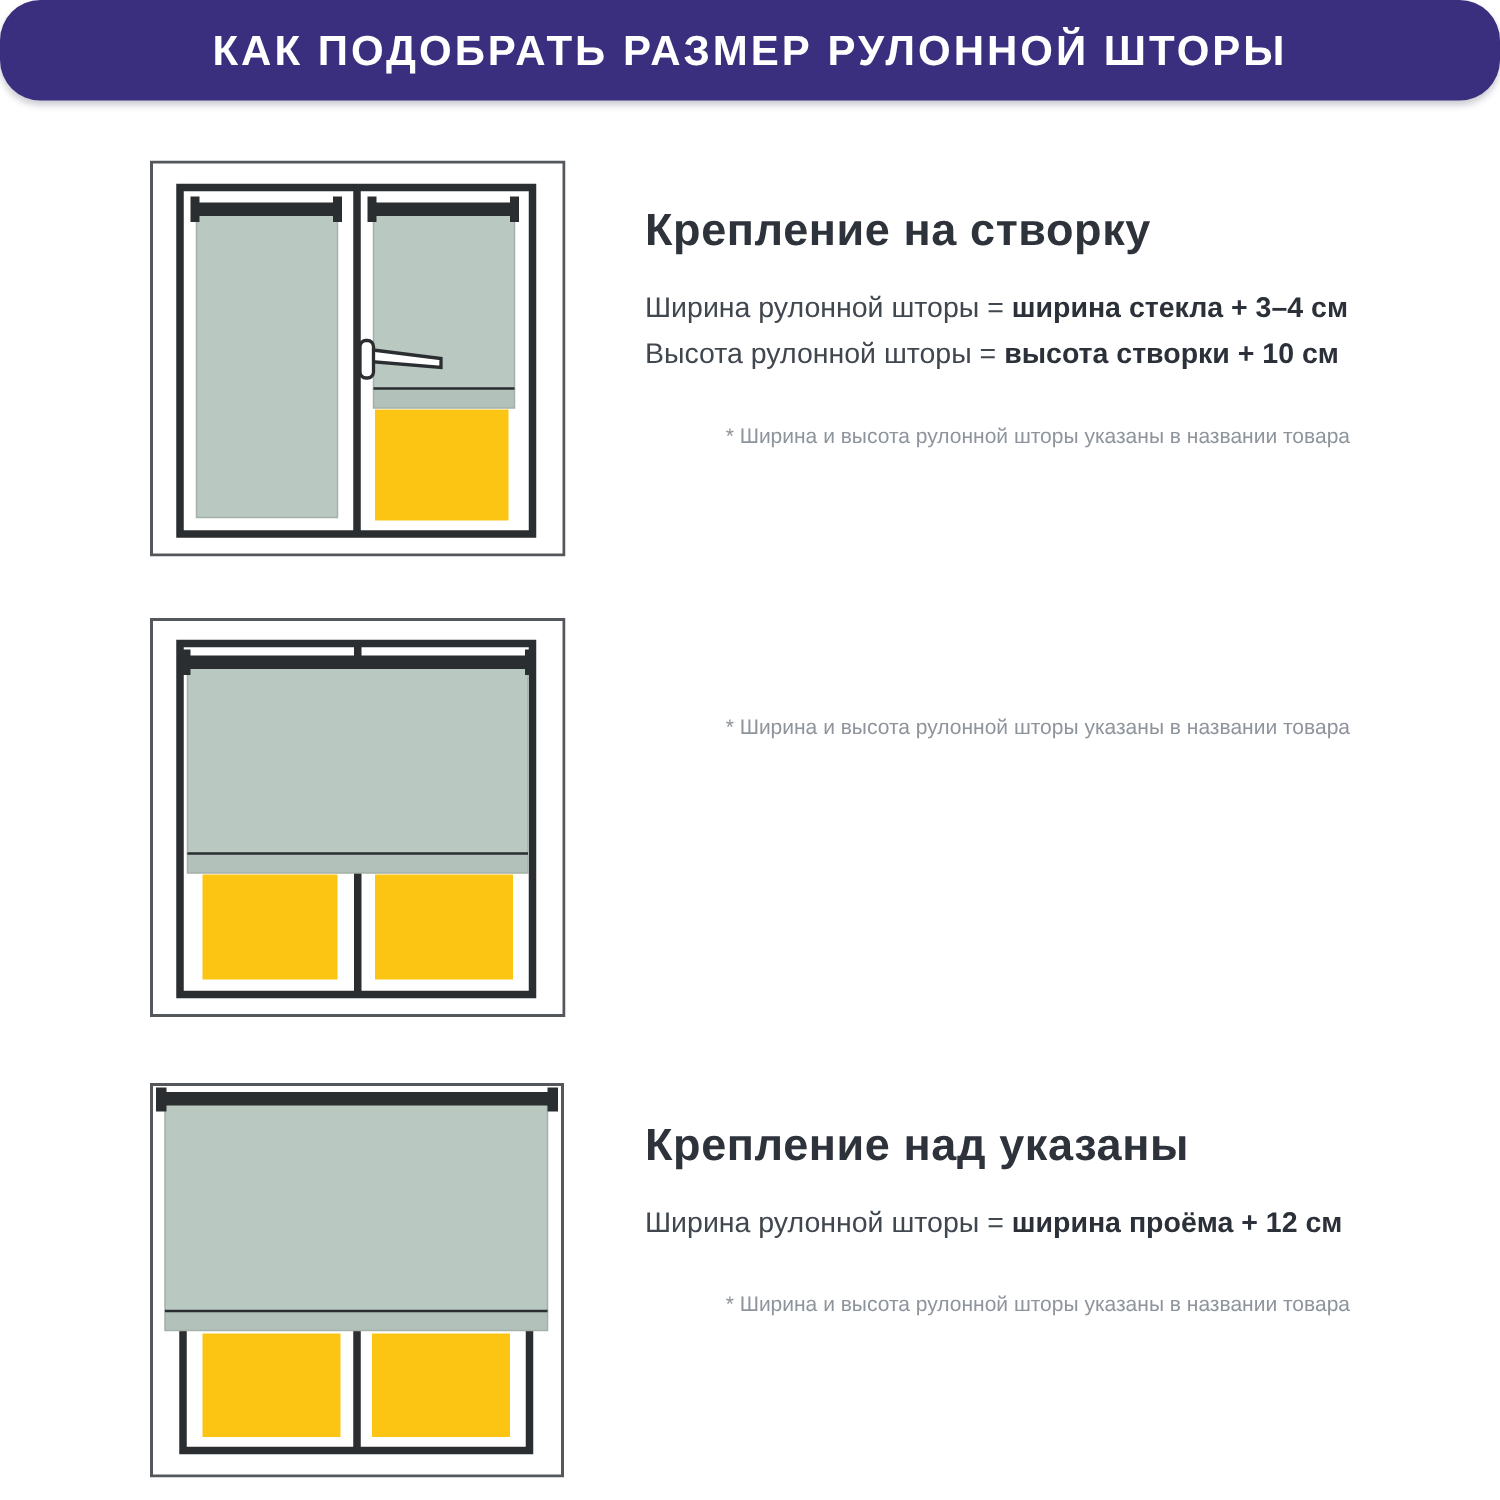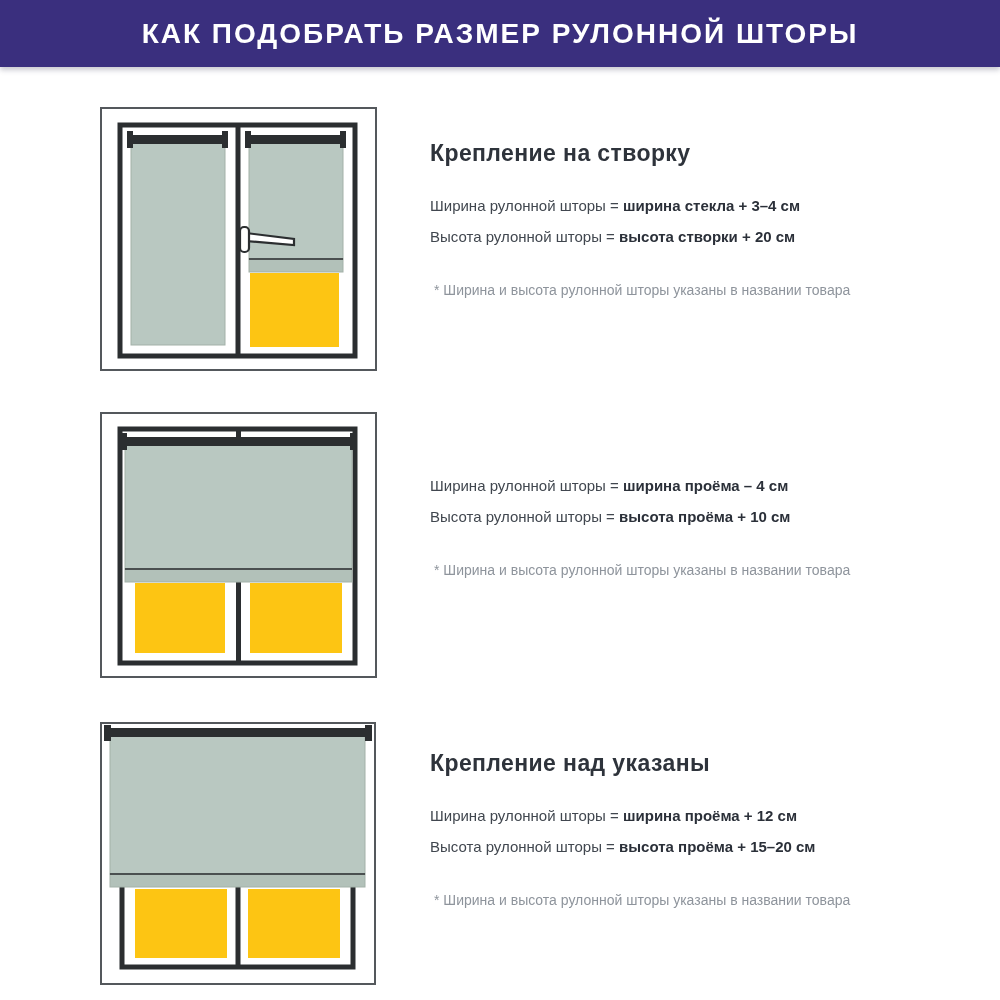--- a/index.html
+++ b/index.html
@@ -6,37 +6,38 @@
   .page{
     position:relative;width:1000px;height:1000px;background:#fff;overflow:hidden;
     font-family:"Liberation Sans", sans-serif;
   }
   
   .banner{
     position:absolute;top:0;left:0;width:1000px;height:67px;
     background:var(--banner-bg);
     display:flex;align-items:center;justify-content:center;
     box-shadow:0 3px 5px rgba(60,60,90,.28);
+    border-radius:27px;
   }
   .banner h1{
     margin:0;color:var(--banner-text);font-size:28px;font-weight:700;
     letter-spacing:2px;white-space:nowrap;
   }
   
   .sec{position:absolute;left:0;width:1000px;height:300px;}
   #s1{top:107px} #s2{top:412px} #s3{top:722px}
   .diag{position:absolute;left:100px;top:0;display:block;}
   .txt{position:absolute;left:430px;width:470px;}
   #s1 .txt{top:34px} #s2 .txt{top:34px} #s3 .txt{top:29px}
-  .sec-h{margin:0;font-size:23px;line-height:25px;font-weight:800;
+  .sec-h{margin:0;font-size:30px;line-height:25px;font-weight:800;
     color:var(--heading-text);letter-spacing:.4px;}
   .lines{margin-top:24px;}
-  .line{margin:0;font-size:15px;line-height:31px;color:var(--body-text);}
+  .line{margin:0;font-size:19px;line-height:31px;color:var(--body-text);}
   .line b{color:var(--formula-text);font-weight:700;}
-  .footnote{margin:30px 0 0 4px;font-size:14px;line-height:17px;color:var(--footnote-text);}
+  .footnote{margin:30px 0 0 16px;font-size:14px;line-height:17px;color:var(--footnote-text);text-align:right;}
   
   .s-out{fill:#fff;stroke:var(--outline-gray);stroke-width:2px;}
   .s-frame{fill:#fff;stroke:var(--frame-dark);stroke-width:5px;}
   .f-dark{fill:var(--frame-dark);}
   .f-sage{fill:var(--blind-fabric);stroke:#a3b1a8;stroke-width:1px;}
   .f-sage2{fill:var(--blind-bottom-bar);stroke:#a3b1a8;stroke-width:1px;}
   .f-glass{fill:var(--glass);}
   .s-div{stroke:var(--frame-dark);stroke-width:1.6px;}
   .handle{fill:#fff;stroke:var(--frame-dark);stroke-width:2.2px;}
 </style>
@@ -71,21 +72,21 @@
       </g>
       <g>
         <path class="handle" d="M146,126 L194,132 L194,138 L146,134 Z"></path>
         <rect class="handle" x="140" y="120" width="9" height="25" rx="4"></rect>
       </g>
     </svg>
     <div class="txt">
       <h2 class="sec-h">Крепление на створку</h2>
       <div class="lines">
         <p class="line"><span>Ширина рулонной шторы = </span><b>ширина стекла + 3–4 см</b></p>
-        <p class="line"><span>Высота рулонной шторы = </span><b>высота створки + 20 см</b></p>
+        <p class="line"><span>Высота рулонной шторы = </span><b>высота створки + 10 см</b></p>
       </div>
       <p class="footnote">* Ширина и высота рулонной шторы указаны в названии товара</p>
     </div>
   </section>
 
   <section class="sec" id="s2">
     <svg class="diag" width="277" height="266" viewBox="0 0 277 266">
       <rect class="s-out" x="1" y="1" width="275" height="264"></rect>
       <rect class="s-frame" x="20" y="17" width="235" height="234"></rect>
       <rect class="f-dark" x="136" y="17" width="5" height="234"></rect>
@@ -94,24 +95,20 @@
       <g>
         <rect class="f-sage" x="25" y="32" width="227" height="125"></rect>
         <rect class="f-sage2" x="25" y="157" width="227" height="13"></rect>
         <line class="s-div" x1="25" y1="157" x2="252" y2="157"></line>
         <rect class="f-dark" x="24" y="25" width="229" height="9"></rect>
         <rect class="f-dark" x="21" y="21" width="6" height="17"></rect>
         <rect class="f-dark" x="250" y="21" width="6" height="17"></rect>
       </g>
     </svg>
     <div class="txt">
-      <div class="lines">
-        <p class="line"><span>Ширина рулонной шторы = </span><b>ширина проёма – 4 см</b></p>
-        <p class="line"><span>Высота рулонной шторы = </span><b>высота проёма + 10 см</b></p>
-      </div>
       <p class="footnote">* Ширина и высота рулонной шторы указаны в названии товара</p>
     </div>
   </section>
 
   <section class="sec" id="s3">
     <svg class="diag" width="276" height="263" viewBox="0 0 276 263">
       <rect class="s-out" x="1" y="1" width="274" height="261"></rect>
       <rect class="s-frame" x="22" y="150" width="231" height="95"></rect>
       <rect class="f-dark" x="135.5" y="150" width="5" height="95"></rect>
       <rect class="f-glass" x="35" y="167" width="92" height="69"></rect>
@@ -122,19 +119,18 @@
         <line class="s-div" x1="10" y1="152" x2="265" y2="152"></line>
         <rect class="f-dark" x="7" y="6" width="262" height="9"></rect>
         <rect class="f-dark" x="4" y="3" width="7" height="16"></rect>
         <rect class="f-dark" x="265" y="3" width="7" height="16"></rect>
       </g>
     </svg>
     <div class="txt">
       <h2 class="sec-h">Крепление над указаны</h2>
       <div class="lines">
         <p class="line"><span>Ширина рулонной шторы = </span><b>ширина проёма + 12 см</b></p>
-        <p class="line"><span>Высота рулонной шторы = </span><b>высота проёма + 15–20 см</b></p>
       </div>
       <p class="footnote">* Ширина и высота рулонной шторы указаны в названии товара</p>
     </div>
   </section>
 
 </div>
 
 </body></html>

